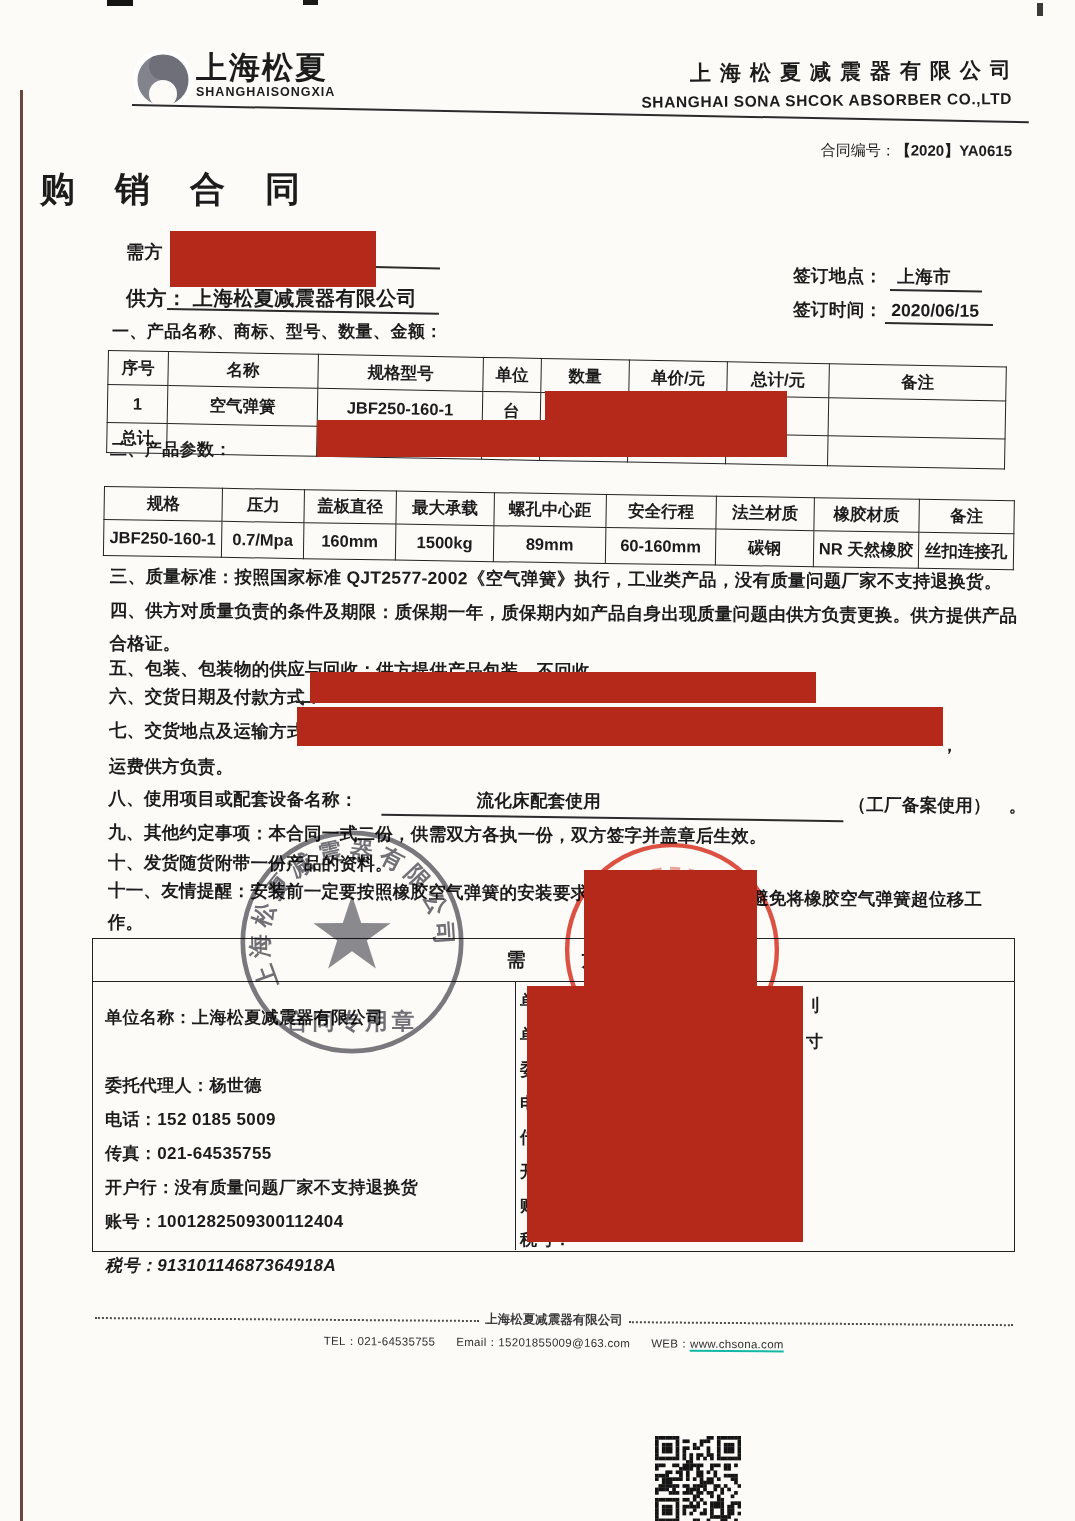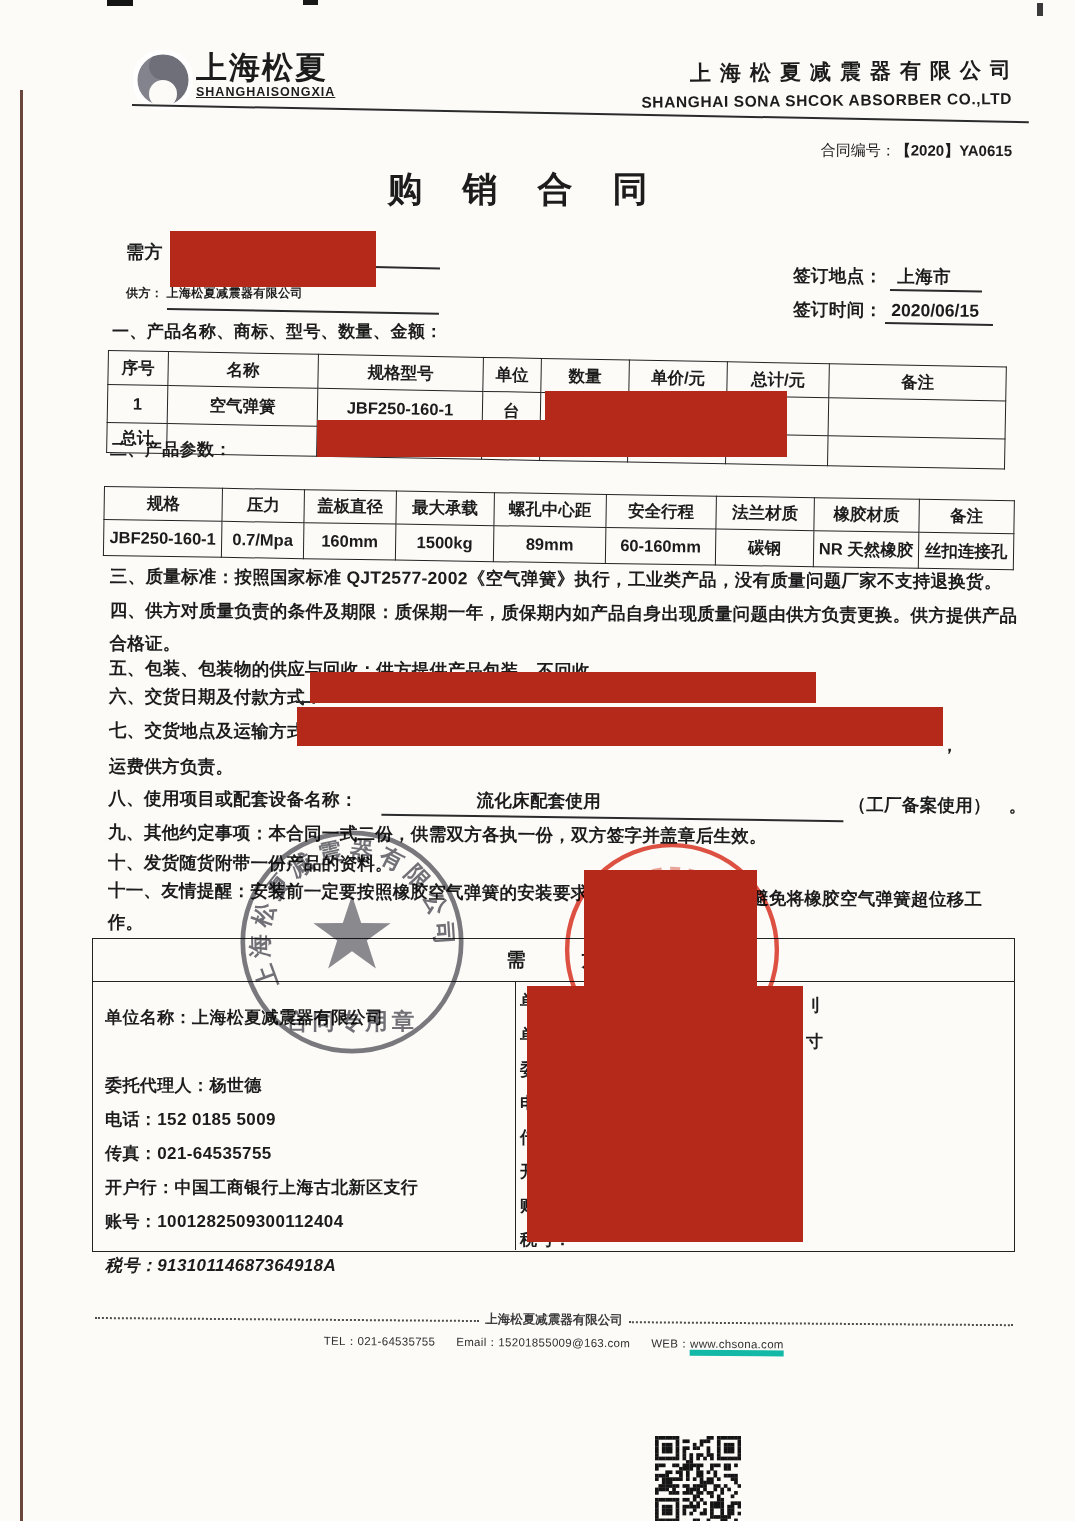--- a/index.html
+++ b/index.html
@@ -21,55 +21,55 @@
               font-size:19px;font-weight:700;letter-spacing:56px;padding-left:56px;}
   .sig-cell-r{flex:1;display:flex;align-items:center;justify-content:center;
               font-size:19px;font-weight:700;letter-spacing:56px;padding-left:56px;}
   .sig-body{position:relative;height:268px;display:flex;}
   .sig-col-l{width:422px;border-right:1.6px solid #232323;position:relative;}
   .sig-col-r{flex:1;position:relative;}
   .sig-row{position:absolute;left:12px;white-space:nowrap;font-size:17px;font-weight:600;letter-spacing:.4px;margin-top:16px;}
   .sig-row-r{position:absolute;left:4px;white-space:nowrap;font-size:17px;font-weight:600;}
   .stamp{position:absolute;mix-blend-mode:multiply;z-index:20;}
   .dotline{flex:1;height:0;border-top:2px dotted #4d4d4d;margin-top:9px;}
-  .u{border-bottom:6px solid #14b8a6;}
+  .u{border-bottom:2px solid #14b8a6;}
 </style>
 </head>
 <body>
 
 <div id="page">
 
   <div class="abs" style="left:20px;top:90px;width:3px;height:1431px;background:#4f241a;opacity:.85;"></div>
   <div class="abs" style="left:107px;top:0;width:26px;height:6px;background:#141414;"></div>
   <div class="abs" style="left:303px;top:0;width:15px;height:5px;background:#191919;"></div>
   <div class="abs" style="left:1037px;top:3px;width:6px;height:13px;background:#3a3a3a;"></div>
 
   <svg class="abs" style="left:133px;top:50px;" width="60" height="60" viewBox="0 0 60 60">
     <path d="M30 2 A28 28 0 0 0 30 58 A14 14 0 0 1 30 30 A14 14 0 0 0 30 2 Z" fill="#83838d"></path>
     <path d="M30 2 A28 28 0 0 1 30 58 A14 14 0 0 0 30 30 A14 14 0 0 1 30 2 Z" fill="#6f6f7a"></path>
     <circle cx="30" cy="30" r="28" fill="none" stroke="#ffffff" stroke-width="5"></circle>
   </svg>
   <div class="abs" style="left:196px;top:52px;line-height:1;">
     <div style="font-size:31px;font-weight:700;letter-spacing:2px;">上海松夏</div>
-    <div style="font-size:12.5px;font-weight:700;letter-spacing:1px;margin-top:3px;text-decoration:underline;">SHANGHAISONGXIA</div>
+    <div style="font-size:12.5px;font-weight:700;letter-spacing:1px;margin-top:3px;">SHANGHAISONGXIA</div>
   </div>
   <div class="rule" style="left:132px;top:104px;width:897px;transform:rotate(1.1deg);"></div>
 
   <div class="abs" style="left:600px;top:58px;width:420px;text-align:right;font-size:21px;font-weight:700;letter-spacing:9px;transform:rotate(-0.6deg);">上海松夏减震器有限公司</div>
   <div class="abs" style="left:600px;top:92px;width:412px;text-align:right;font-size:15.5px;font-weight:700;letter-spacing:.6px;transform:rotate(-0.6deg);">SHANGHAI SONA SHCOK ABSORBER CO.,LTD</div>
   <div class="abs" style="left:600px;top:141px;width:412px;text-align:right;font-size:15px;transform:rotate(0.3deg);">
     <span style="font-weight:400;">合同编号：</span><span style="font-weight:700;">【2020】YA0615</span>
   </div>
 
-  <div class="abs" style="left:0;right:0;top:166px;text-align:center;font-size:35px;font-weight:700;letter-spacing:40px;">购销合同</div>
+  <div class="abs" style="left:0;right:0;top:166px;text-align:left;font-size:35px;font-weight:700;letter-spacing:40px;padding-left:40px;">购销合同</div>
 
   <div class="abs zh" style="left:126px;top:240px;font-size:18px;">需方：</div>
   <div class="rule" style="left:374px;top:266px;width:66px;transform:rotate(1.2deg);height:1.6px;"></div>
 
-  <div class="abs" style="left:126px;top:285px;font-size:12px;">
+  <div class="abs" style="left:126px;top:285px;font-size:20px;">
     <span class="zh">供方：</span>
     <span class="zh">上海松夏减震器有限公司</span>
   </div>
   <div class="rule" style="left:167px;top:308px;width:272px;transform:rotate(1deg);height:1.6px;"></div>
 
   <div class="abs" style="left:793px;top:264px;font-size:17.5px;transform:rotate(0.5deg);">
     <span class="zh">签订地点：</span>
     <span class="zh" style="margin-left:10px;">上海市</span>
   </div>
   <div class="rule" style="left:890px;top:289px;width:92px;transform:rotate(1deg);height:1.6px;"></div>
@@ -206,21 +206,21 @@
   <div class="sig">
     <div class="sig-head">
       <div class="sig-cell-r">需方</div>
     </div>
     <div class="sig-body">
       <div class="sig-col-l">
         <div class="sig-row" style="top:8px;">单位名称：上海松夏减震器有限公司</div>
         <div class="sig-row" style="top:76px;">委托代理人：杨世德</div>
         <div class="sig-row" style="top:110px;">电话：152 0185 5009</div>
         <div class="sig-row" style="top:144px;">传真：021-64535755</div>
-        <div class="sig-row" style="top:178px;">开户行：中国工商银行上海古北新区支行</div>
+        <div class="sig-row" style="top:178px;">开户行：没有质量问题厂家不支持退换货</div>
         <div class="sig-row" style="top:212px;">账号：1001282509300112404</div>
         <div class="sig-row" style="top:256px;font-style:italic;">税号：91310114687364918A</div>
       </div>
       <div class="sig-col-r">
         <div class="sig-row-r" style="top:8px;">单位名称：</div>
         <div class="sig-row-r" style="top:42px;">单位地址：</div>
         <div class="sig-row-r" style="top:76px;">委托代理人：</div>
         <div class="sig-row-r" style="top:110px;">电话：</div>
         <div class="sig-row-r" style="top:144px;">传真：</div>
         <div class="sig-row-r" style="top:178px;">开户行：</div>

